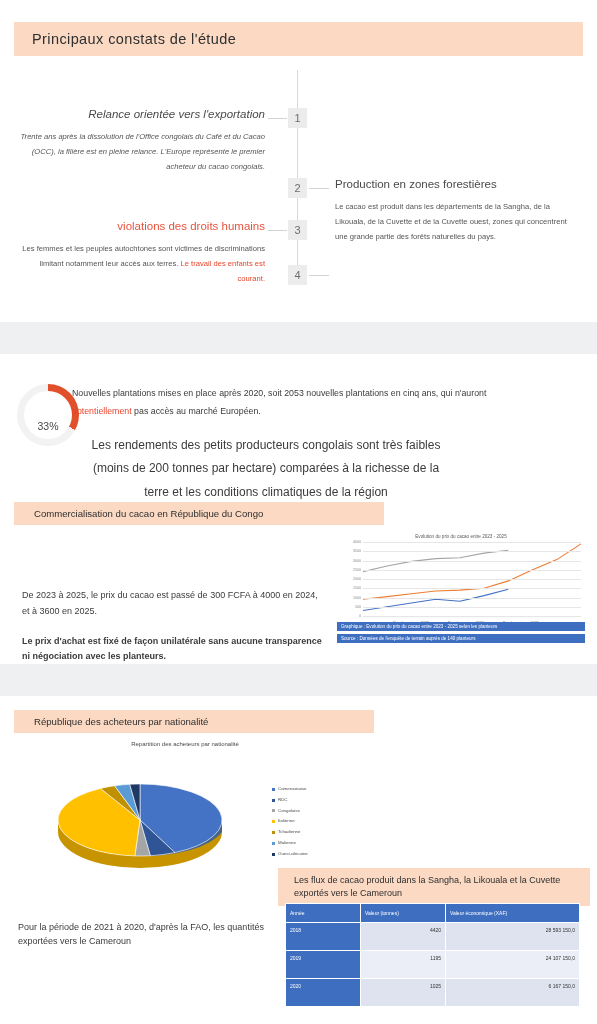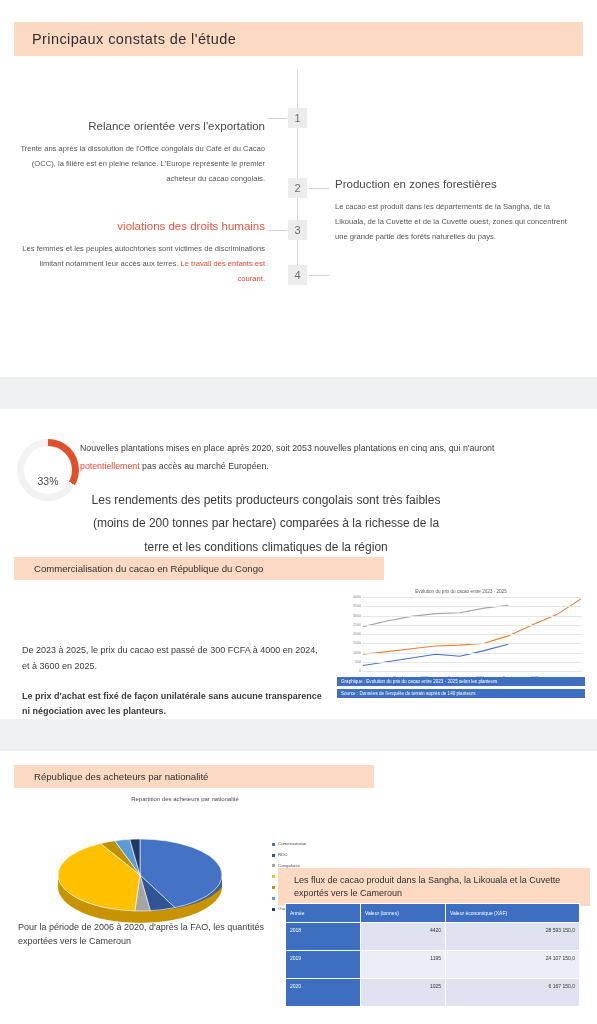--- a/index.html
+++ b/index.html
@@ -52,21 +52,21 @@
     background: conic-gradient(#e0502a 0deg 119deg, #f2f2f2 119deg 360deg);
     display:flex; align-items:center; justify-content:center;
   }
   .donut::after{
     content:""; position:absolute; width:48px; height:48px;
     border-radius:50%; background:#fff;
   }
   .donut-label{
     position:absolute; z-index:2; font-size:10.5px; color:#4a4a4a;margin-top:22px;
   }
-  .p-lead { position:absolute; left:80px; top:30px; width:420px;
+  .p-lead { position:absolute; left:72px; top:30px; width:420px;
     font-size:8.8px; line-height:2.05; color:#3b3b3b; }
   .p-lead .red { color:#e8452c; }
   .p-second { position:absolute; left:86px; top:80px; width:360px;
     font-size:12px; line-height:1.95; color:#3b3b3b;text-align:center; }
 
   .title-bar2 {
     position:absolute; left:14px; top:148px; width:370px;
     background:#fbd9c3; padding:6px 0 6px 20px;
     font-size:9.6px; color:#2f2f2f;
   }
@@ -120,29 +120,29 @@
   table.flux td { font-size:5px; color:#333; padding:4px; height:28px;
     border:1px solid #ffffff; vertical-align:top; }
   table.flux td.year { background:#3e6ec0; color:#fff; }
   table.flux tr:nth-child(odd) td.val { background:#dfe3f0; }
   table.flux tr:nth-child(even) td.val { background:#eceef7; }
   td.val { text-align:right; }
 </style>
 </head>
 <body>
 
-<div class="sec1" style="height:355px;">
+<div class="sec1" style="height:300px;">
   <div class="title-bar">Principaux constats de l'étude</div>
 
   <div class="timeline">
     <div class="tl-axis"></div>
 
     <div class="tl-num" style="top:38px;">1</div>
     <div class="tl-dash" style="left:268px; top:48px; width:19px;"></div>
-    <div class="tl-left" style="left:20px; top:48px; width:245px;">
+    <div class="tl-left" style="left:20px; top:36px; width:245px;font-style:italic;">
       <div class="tl-head">Relance orientée vers l'exportation</div>
       <div class="tl-body">Trente ans après la dissolution de l'Office congolais du Café et du Cacao (OCC), la filière est en pleine relance. L'Europe représente le premier acheteur du cacao congolais.</div>
     </div>
 
     <div class="tl-num" style="top:108px;">2</div>
     <div class="tl-dash" style="left:309px; top:118px; width:20px;"></div>
     <div class="tl-right" style="left:335px; top:106px; width:242px;">
       <div class="tl-head">Production en zones forestières</div>
       <div class="tl-body">Le cacao est produit dans les départements de la Sangha, de la Likouala, de la Cuvette et de la Cuvette ouest, zones qui concentrent une grande partie des forêts naturelles du pays.</div>
     </div>
@@ -277,21 +277,21 @@
       </div>
       <div>
         <i style="background: rgb(31, 56, 100);"></i>
         <span>Ouest-africaine</span>
       </div>
     </div>
 
 </div>
 
 <div class="flux-title">Les flux de cacao produit dans la Sangha, la Likouala et la Cuvette exportés vers le Cameroun</div>
-<div class="fao-text">Pour la période de 2006 à 2020, d'après la FAO, les quantités exportées vers le Cameroun</div>
+<div class="fao-text">Pour la période de 2021 à 2020, d'après la FAO, les quantités exportées vers le Cameroun</div>
 
 <table class="flux">
   <thead>
     <tr>
       <th style="width:75px;">Année</th>
       <th style="width:85px;">Valeur (tonnes)</th>
       <th>Valeur économique (XAF)</th>
     </tr>
   </thead>
   <tbody id="flux-body">

